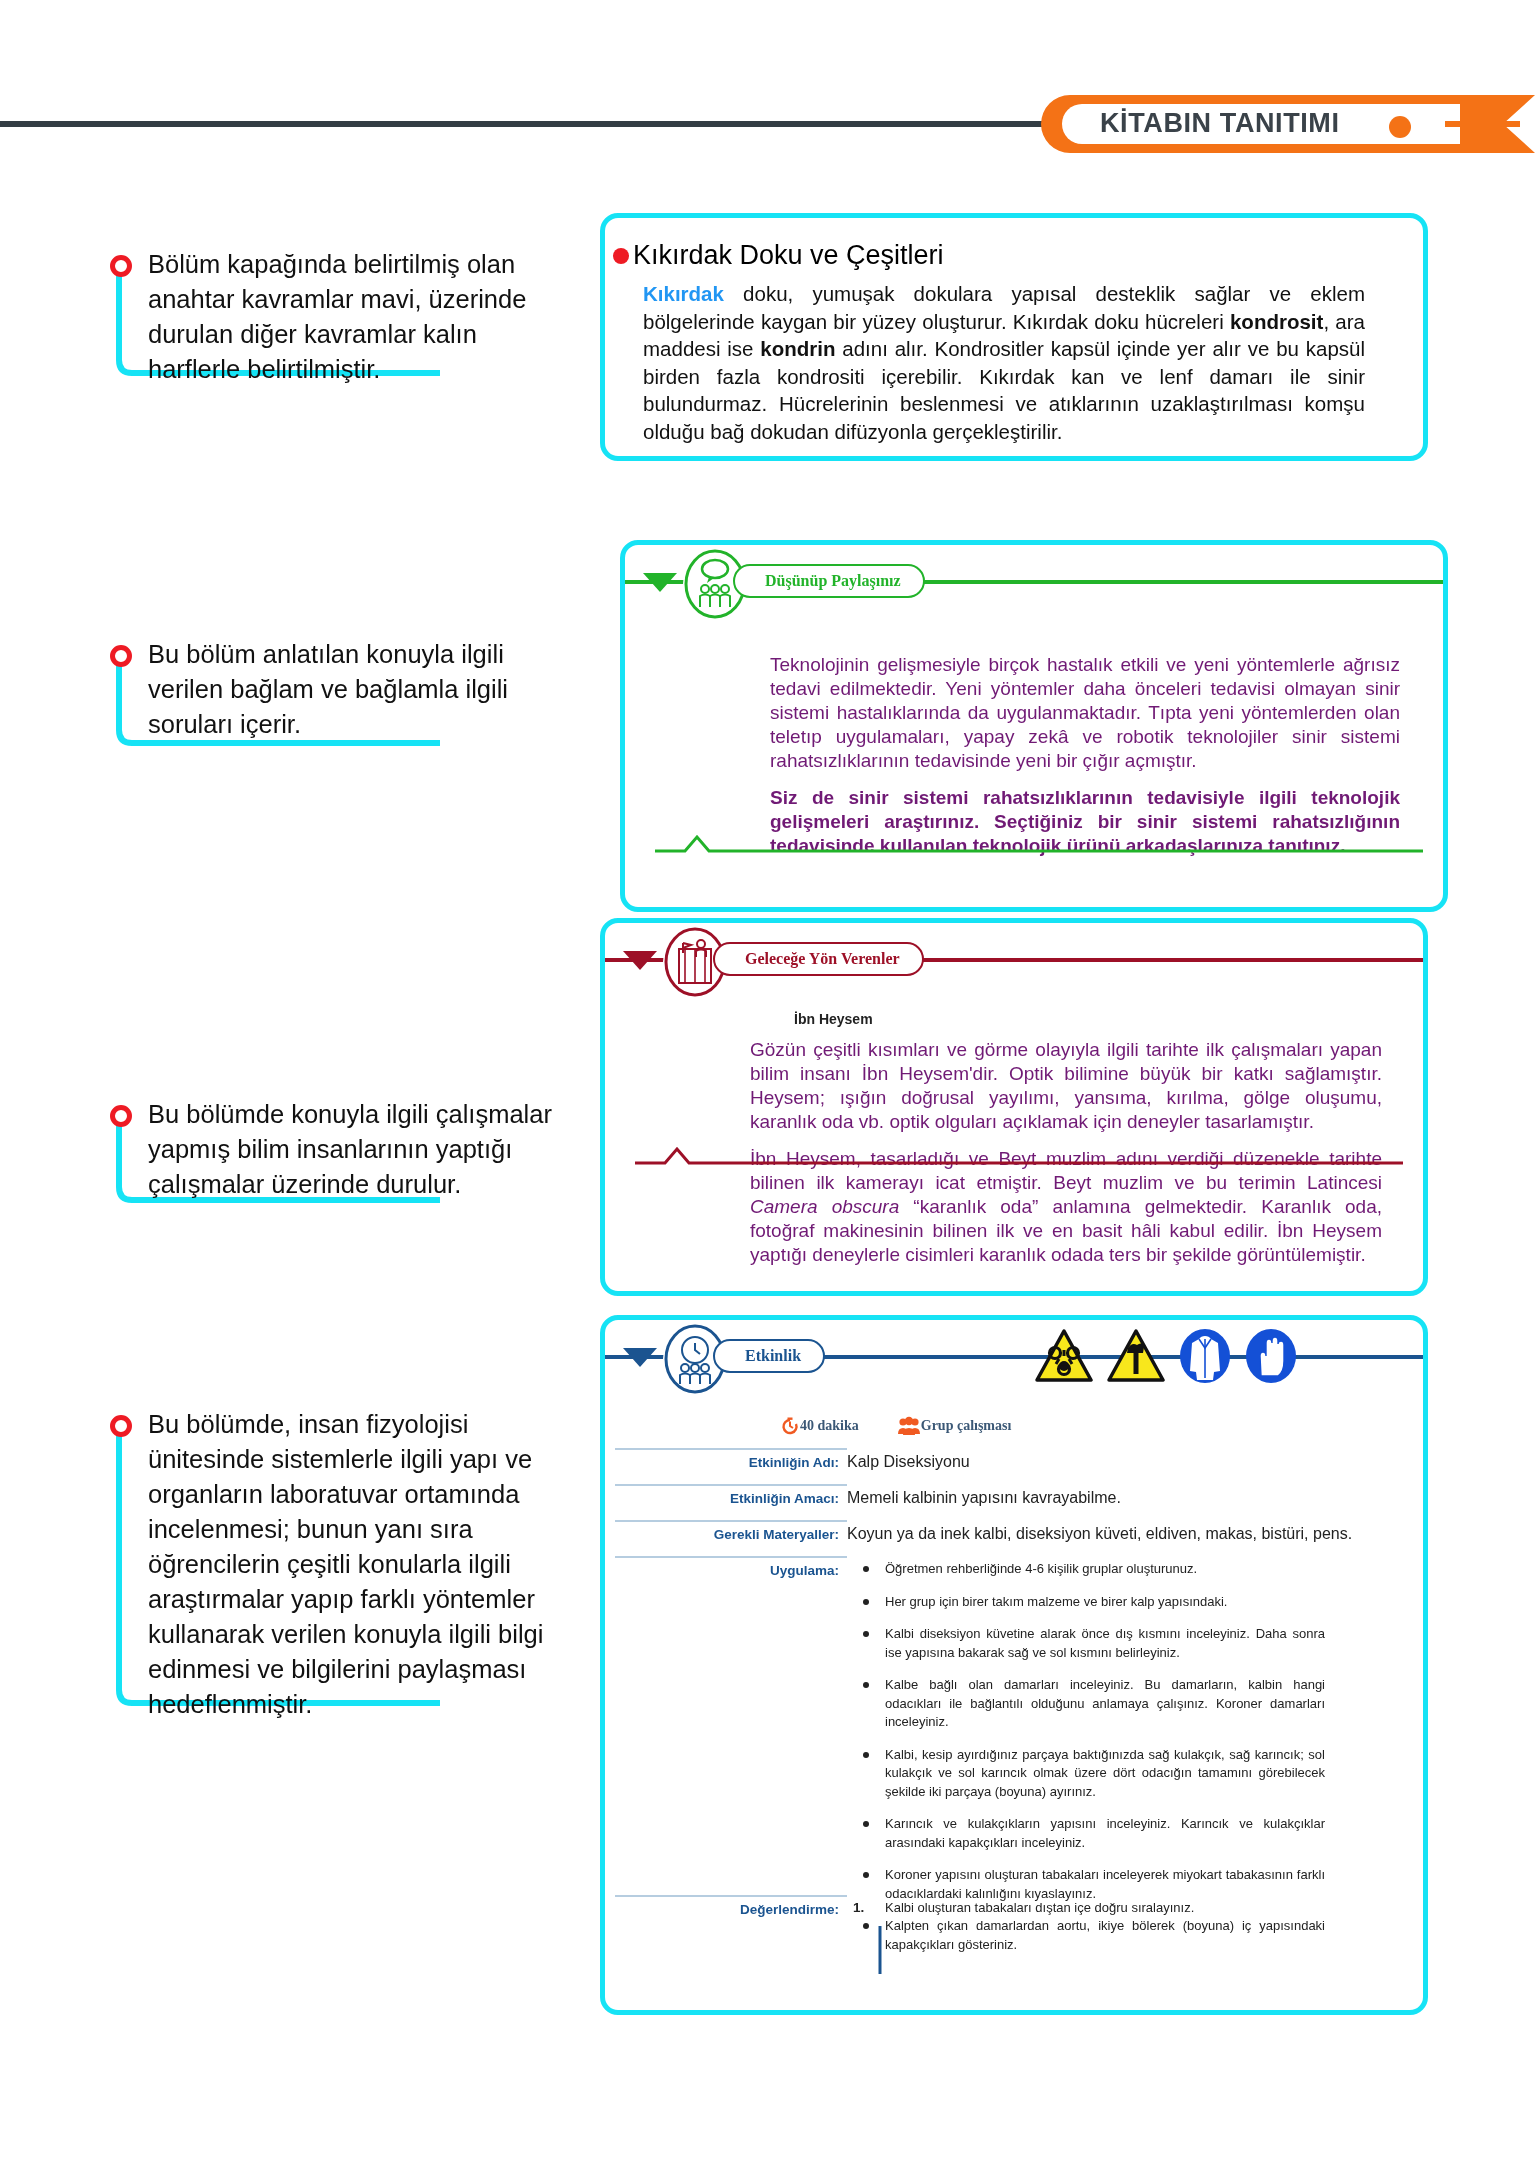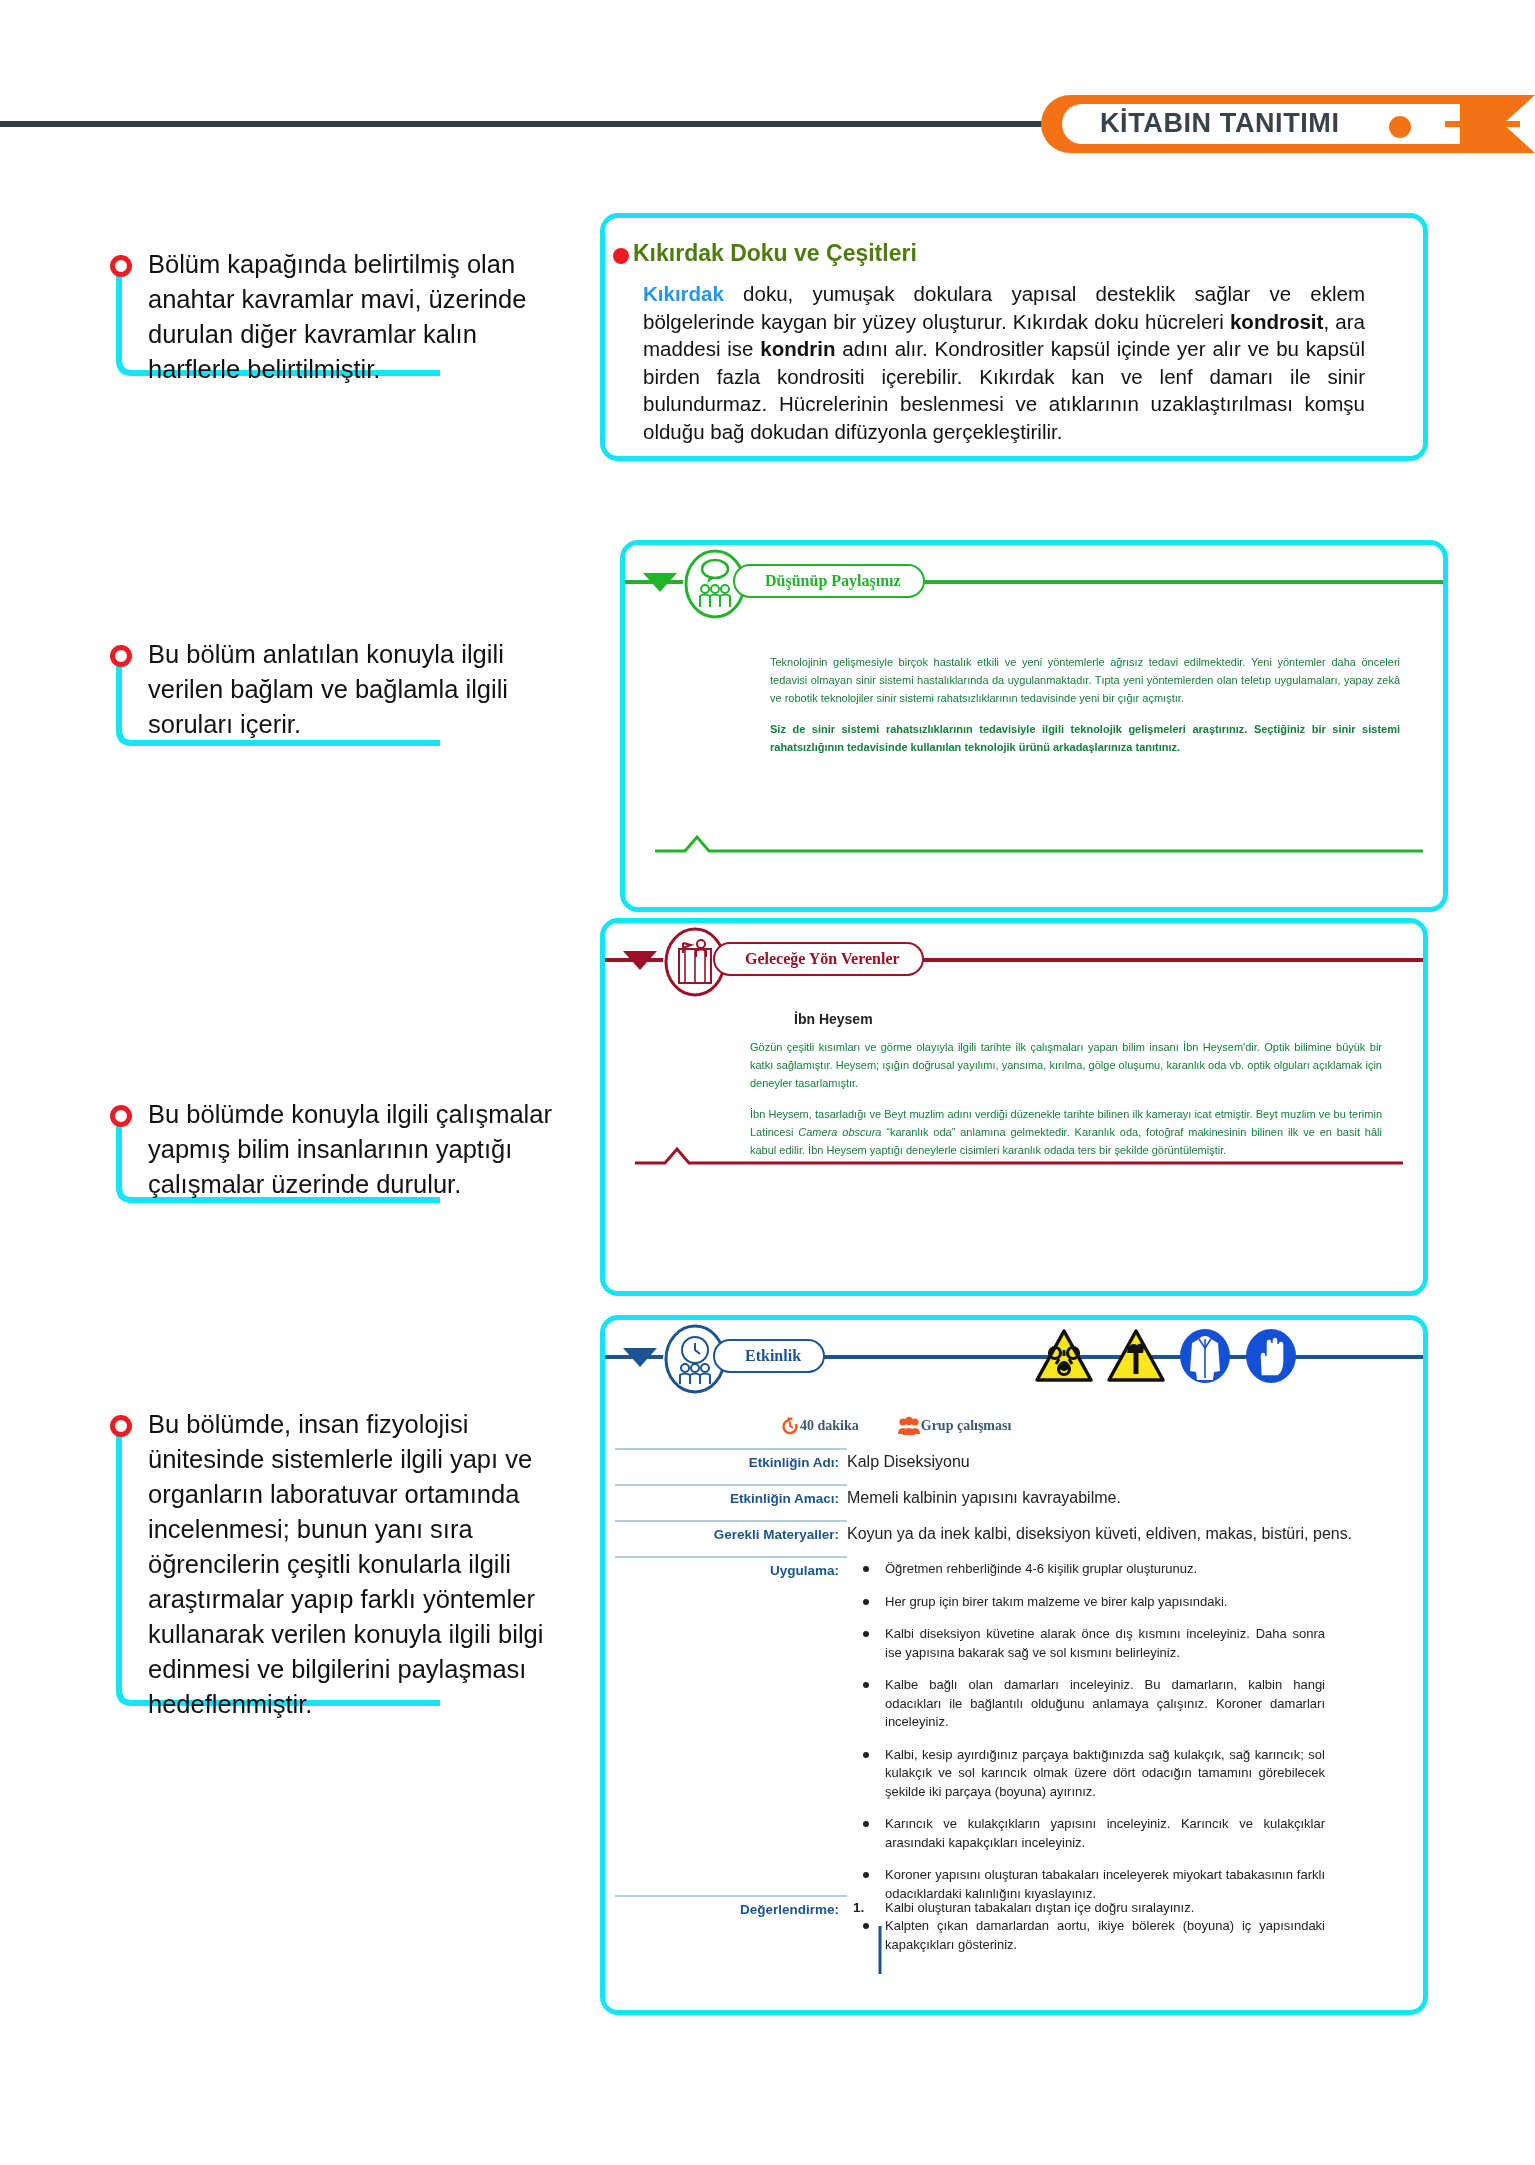--- a/index.html
+++ b/index.html
@@ -48,21 +48,21 @@
   
   .panel{
     position:absolute;
     border:5px solid #16e3f5;
     border-radius:18px;
   }
 
   
   #p1-heading{
     position:absolute; left:28px; top:22px;
-    font-size:23px; font-weight:bold; color:#4d7c0f;
+    font-size:27px; font-weight:normal; color:#000000;
     white-space:nowrap;
   }
   #p1-heading-dot{
     position:absolute; left:8px; top:30px; width:16px; height:16px;
     border-radius:50%; background:#ee1b24;
   }
   #p1-body{
     position:absolute; left:38px; top:62px; width:722px;
     font-size:20.5px; line-height:27.5px; color:#111;
     text-align:justify;
@@ -84,21 +84,21 @@
     border-radius:50%; background:#fff;
   }
   .ribbon .pill{
     position:absolute; left:108px; top:19px; height:34px;
     border-radius:17px; background:#fff;
     display:flex; align-items:center; padding:0 22px 0 30px;
     font-size:16px; font-weight:bold;
     font-family:"Liberation Serif", serif;
   }
 
-  .sec-body{ position:absolute; font-size:11px; line-height:18px; color:#15803d; text-align:justify; }
+  .sec-body{ position:absolute; font-size:19px; line-height:24px; color:#701a75; text-align:justify; }
   .sec-body p{ margin-bottom:13px; }
   .sec-body p:last-child{ margin-bottom:0; }
   .sec-body .bold{ font-weight:bold; }
   .sec-body .ital{ font-style:italic; }
 
   .footer-line{ position:absolute; height:3px; }
 
   
   #p4-meta{ position:absolute; left:175px; top:96px; display:flex; align-items:center; gap:10px;
             font-size:14px; font-family:"Liberation Serif", serif; color:#3b5876; font-weight:bold;}

